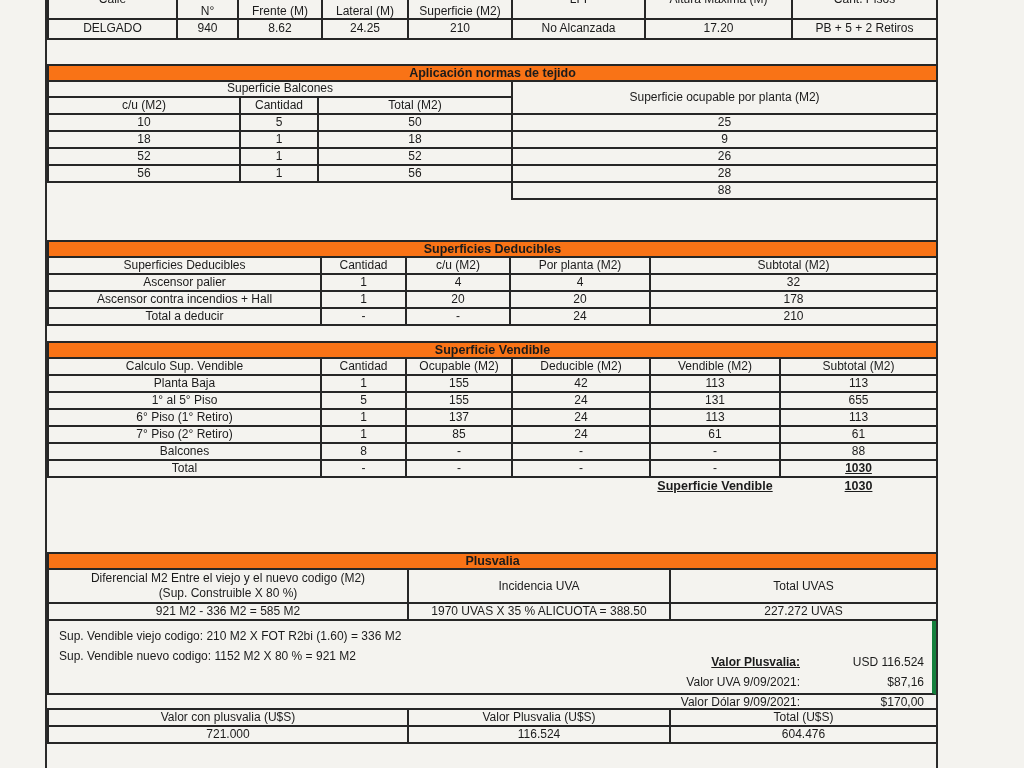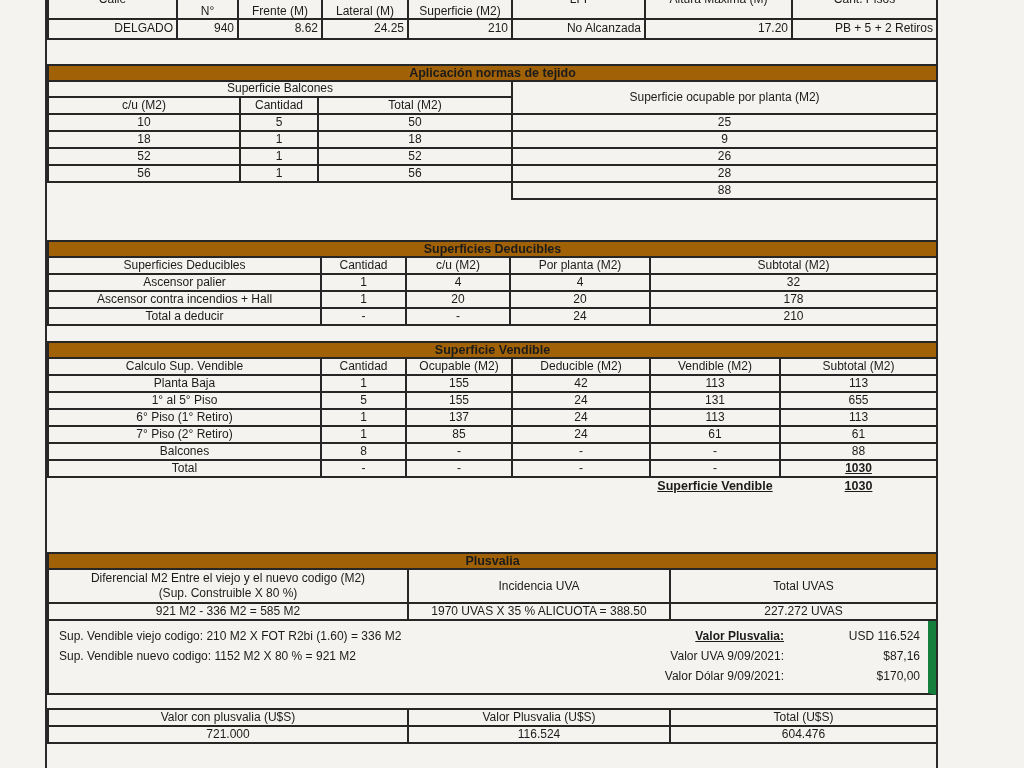--- a/index.html
+++ b/index.html
@@ -19,45 +19,45 @@
   .sec{position:absolute;left:0;width:889px;}
   table{border-collapse:collapse;table-layout:fixed;width:100%;}
   td,th{
     border:2px solid #262626;
     font-size:12px;font-weight:normal;
     text-align:center;vertical-align:middle;
     padding:0 3px;height:15px;line-height:1.12;
     overflow:hidden;white-space:nowrap;
   }
   .bar{
-    background:#a16207;font-weight:bold;height:13px;font-size:12.5px;
+    background:#f97316;font-weight:bold;height:13px;font-size:12.5px;
   }
   .blank{border-left:0;border-right:0;border-bottom:0;background:transparent;}
   .bold{font-weight:bold;text-decoration:underline;}
   
   .sec-top{top:-20px;}
   .sec-top .grp{height:36px;}   
   .sec-top .sub{height:14px;}   
-  .sec-top .drow td{height:18px;text-align:right;}
+  .sec-top .drow td{height:18px;}
   .sec-tejido{top:64px;}
   .sec-deduc{top:240px;}
   .sec-vend{top:341px;}
   .sec-plus{top:552px;}
   .sec-terr{top:708px;}
   .two-line{white-space:normal;line-height:1.25;height:32px;font-size:12px;}
   .summary-row td{height:30px;vertical-align:top;padding-top:1px;font-size:12.5px;}
   .notes{
-    border-left:2px solid #262626;border-right:8px solid #15803d;border-bottom:2px solid #262626;
+    border-left:2px solid #262626;border-right:4px solid #15803d;border-bottom:2px solid #262626;
     box-sizing:border-box;height:74px;
     display:flex;justify-content:space-between;
     padding:5px 6px 0 10px;background:transparent;
   }
   .notes-left{font-size:12px;line-height:20px;text-align:left;}
-  .notes-right{display:grid;grid-template-columns:auto 118px;column-gap:18px;
-    font-size:12px;line-height:20px;align-content:start;padding-right:2px;}
+  .notes-right{display:grid;grid-template-columns:auto 118px;column-gap:6px;
+    font-size:12px;line-height:20px;align-content:start;padding-right:2px;margin-top:26px;}
   .notes-right .lbl{text-align:right;}
   .notes-right .val{text-align:right;}
 </style>
 </head>
 <body>
 
 <div class="page">
   <div class="frame">
 
     <div class="sec sec-top">

